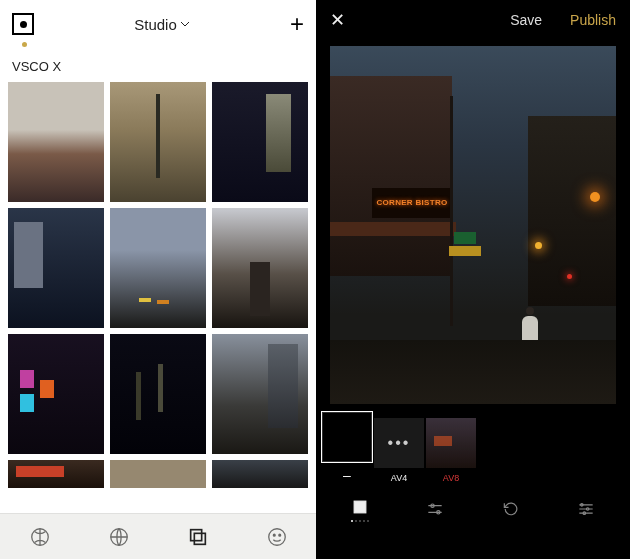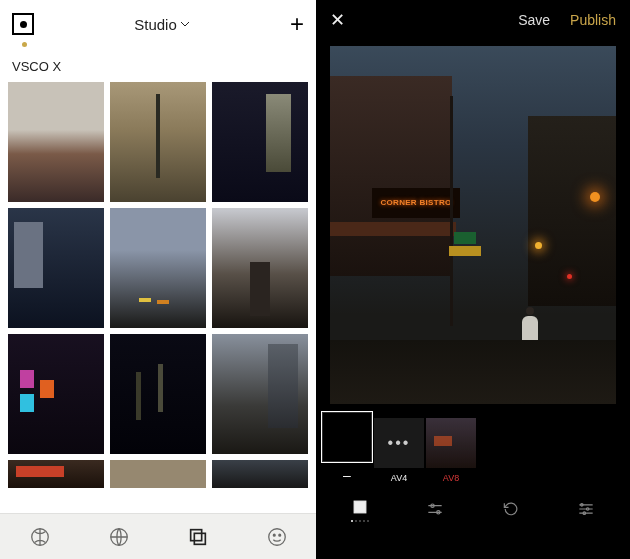--- a/index.html
+++ b/index.html
@@ -44,28 +44,28 @@
 .t11{height:28px!important;background:#968870}
 .t12{height:28px!important;background:linear-gradient(#3a4048,#181818)}
 
 
 .l-tabs{height:46px;background:#f0f0ee;display:flex;align-items:center;justify-content:space-around;border-top:1px solid #e0e0de}
 .l-tabs svg{width:22px;height:22px;stroke:#6a6a68;fill:none;stroke-width:1.4}
 
 
 .r-head{display:flex;align-items:center;justify-content:space-between;padding:11px 14px;height:40px}
 .r-x{color:#eee;font-size:18px}
-.r-actions{display:flex;gap:20px;font-size:14px}
+.r-actions{display:flex;gap:28px;font-size:14px}
 .r-save{color:#ddd}
 .r-pub{color:#c9a54a}
 
 
 .photo{margin:6px 14px 0;height:358px;background:linear-gradient(180deg,#3a4a5a 0%,#2a3542 28%,#1a1a18 75%);position:relative;overflow:hidden}
 .bld{position:absolute;left:0;top:30px;width:122px;height:200px;background:linear-gradient(#3a2a24,#1a120e);}
-.sign{position:absolute;left:42px;top:142px;width:88px;height:30px;background:#120802;color:#f08028;font-size:8px;font-weight:700;letter-spacing:0.3px;display:flex;align-items:center;justify-content:center;text-align:center;line-height:1;text-shadow:0 0 4px #f06010}
+.sign{position:absolute;left:42px;top:142px;width:80px;height:30px;background:#120802;color:#f08028;font-size:8px;font-weight:700;letter-spacing:0.3px;display:flex;align-items:center;justify-content:center;text-align:center;line-height:1;text-shadow:0 0 4px #f06010}
 .awning{position:absolute;left:0;top:176px;width:126px;height:14px;background:#4a2818}
 .pole{position:absolute;left:120px;top:50px;width:3px;height:230px;background:#1a1410}
 .light1{position:absolute;right:16px;top:146px;width:10px;height:10px;border-radius:50%;background:#f09020;box-shadow:0 0 14px 5px rgba(240,120,20,.6)}
 .light2{position:absolute;right:74px;top:196px;width:7px;height:7px;border-radius:50%;background:#f0b030;box-shadow:0 0 10px 4px rgba(240,150,30,.55)}
 .light3{position:absolute;right:44px;top:228px;width:5px;height:5px;border-radius:50%;background:#e03024;box-shadow:0 0 6px 2px rgba(220,40,30,.5)}
 .person{position:absolute;right:78px;bottom:52px;width:16px;height:36px;background:#cac8c0;border-radius:6px 6px 2px 2px}
 .person::after{content:"";position:absolute;top:-9px;left:4px;width:8px;height:8px;border-radius:50%;background:#2a2420}
 .street{position:absolute;left:0;bottom:0;width:100%;height:64px;background:linear-gradient(#14120e,#1e1a14)}
 .bldr{position:absolute;right:0;top:70px;width:88px;height:190px;background:linear-gradient(#24201a,#120e0a)}
 .signpost{position:absolute;left:124px;top:186px;width:22px;height:12px;background:#1a6030}

